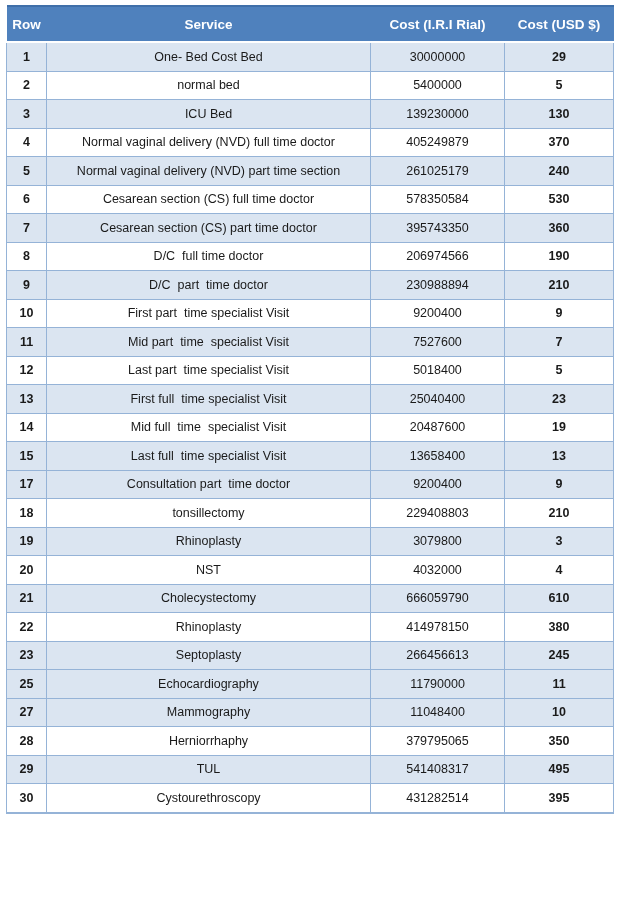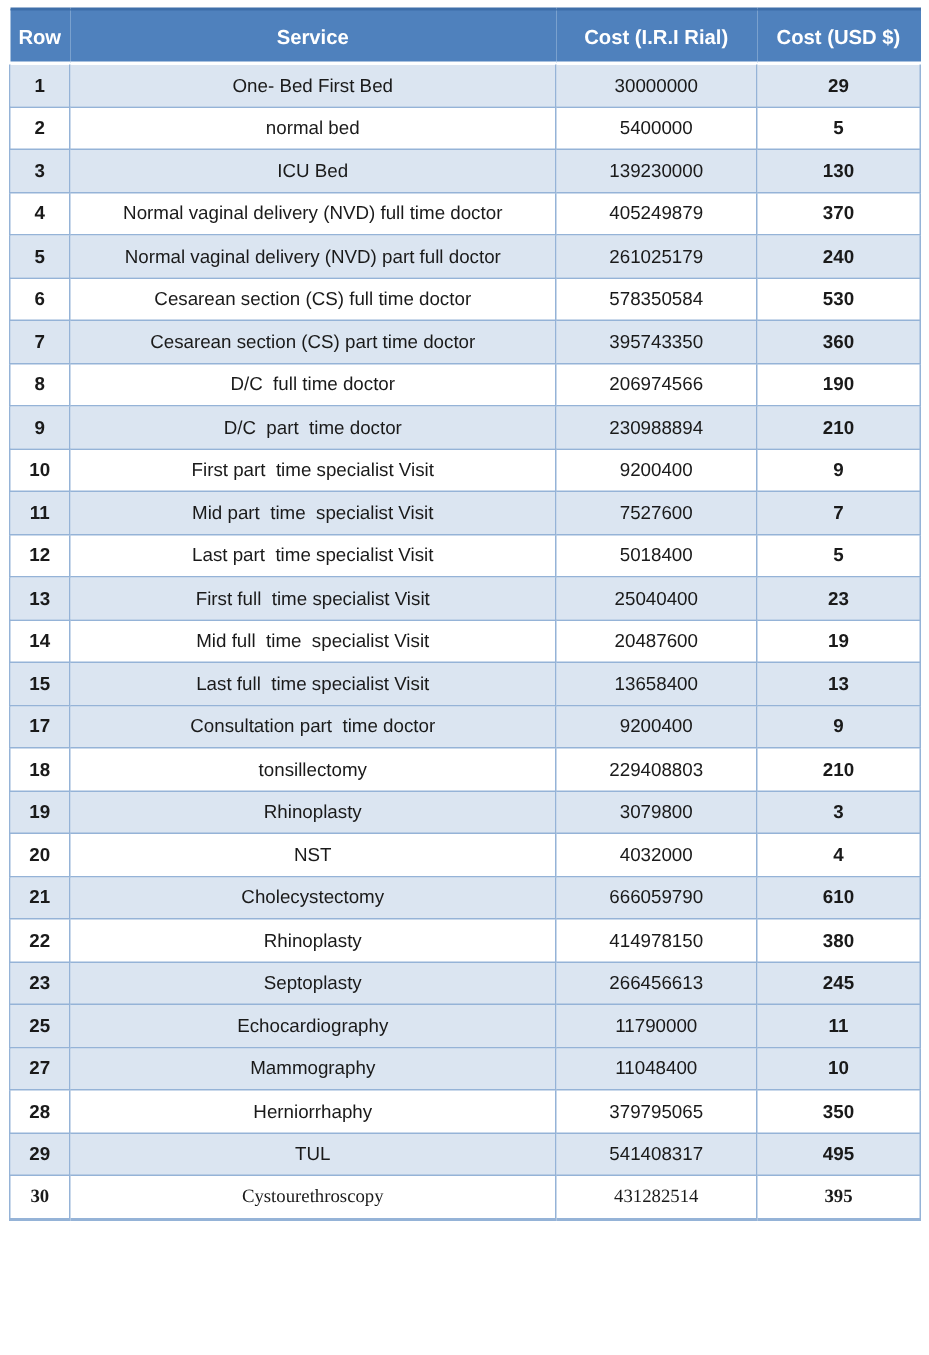--- a/index.html
+++ b/index.html
@@ -50,21 +50,20 @@
   }
   table.cost-table tr.band td {
     background: #dbe5f1;
   }
   table.cost-table td:first-child,
   table.cost-table td:last-child {
     font-weight: bold;
   }
   table.cost-table tbody tr:last-child td {
     border-bottom: 2px solid #95b3d7;
-    font-family: Liberation Serif, serif;
   }
   table.cost-table td:first-child  { border-left: 1px solid #95b3d7; }
   table.cost-table td:last-child   { border-right: 1px solid #95b3d7; }
 </style>
 </head>
 <body>
 
 <div class="page">
   <table class="cost-table">
     <colgroup>
@@ -77,21 +76,21 @@
       <tr>
         <th>Row</th>
         <th>Service</th>
         <th>Cost (I.R.I Rial)</th>
         <th>Cost (USD $)</th>
       </tr>
     </thead>
     <tbody id="tbody">
         <tr class="band">
           <td>1</td>
-          <td>One- Bed First Bed</td>
+          <td>One- Bed Cost Bed</td>
           <td>30000000</td>
           <td>29</td>
         </tr>
         <tr>
           <td>2</td>
           <td>normal bed</td>
           <td>5400000</td>
           <td>5</td>
         </tr>
         <tr class="band">
@@ -101,21 +100,21 @@
           <td>130</td>
         </tr>
         <tr>
           <td>4</td>
           <td>Normal vaginal delivery (NVD) full time doctor</td>
           <td>405249879</td>
           <td>370</td>
         </tr>
         <tr class="band">
           <td>5</td>
-          <td>Normal vaginal delivery (NVD) part full doctor</td>
+          <td>Normal vaginal delivery (NVD) part time section</td>
           <td>261025179</td>
           <td>240</td>
         </tr>
         <tr>
           <td>6</td>
           <td>Cesarean section (CS) full time doctor</td>
           <td>578350584</td>
           <td>530</td>
         </tr>
         <tr class="band">

